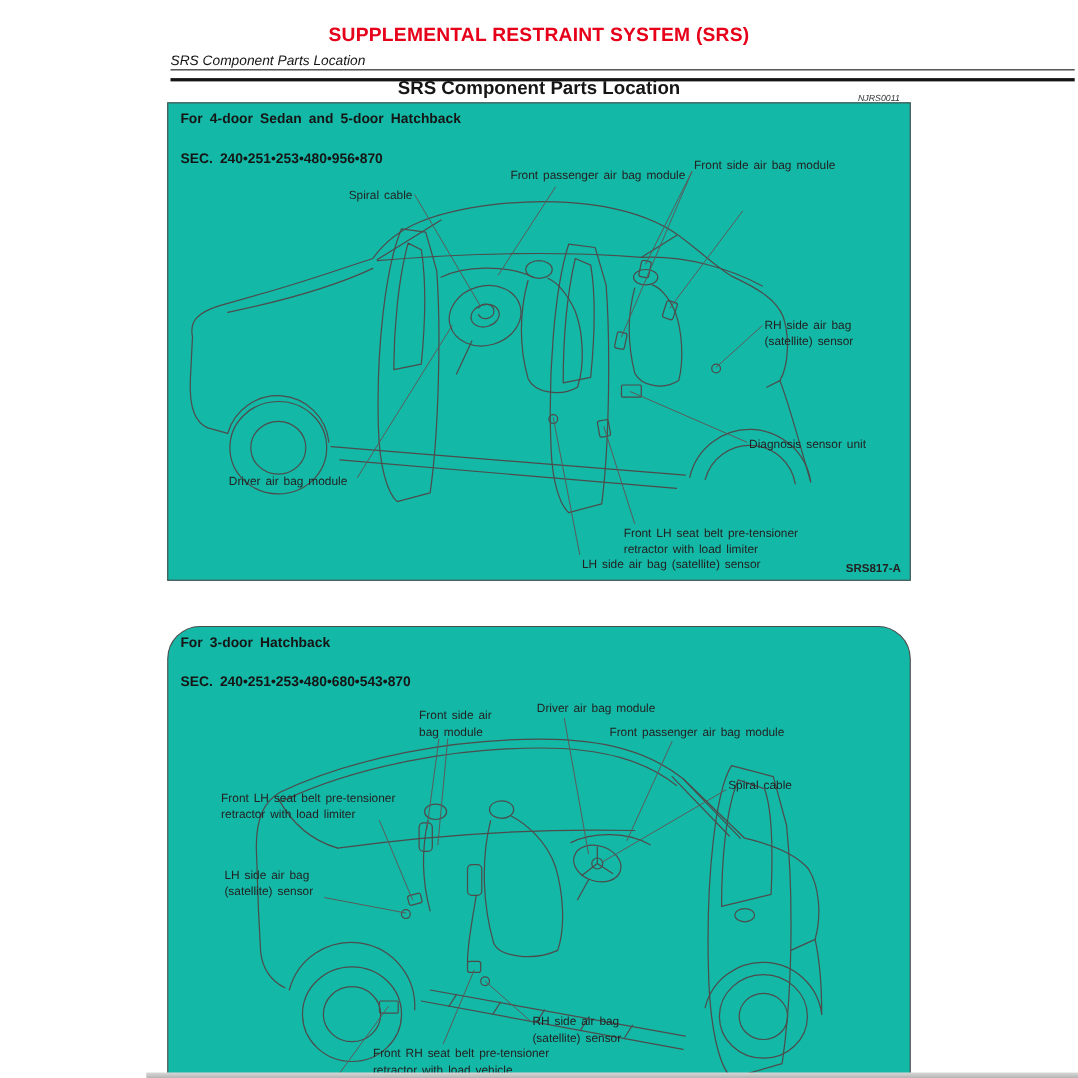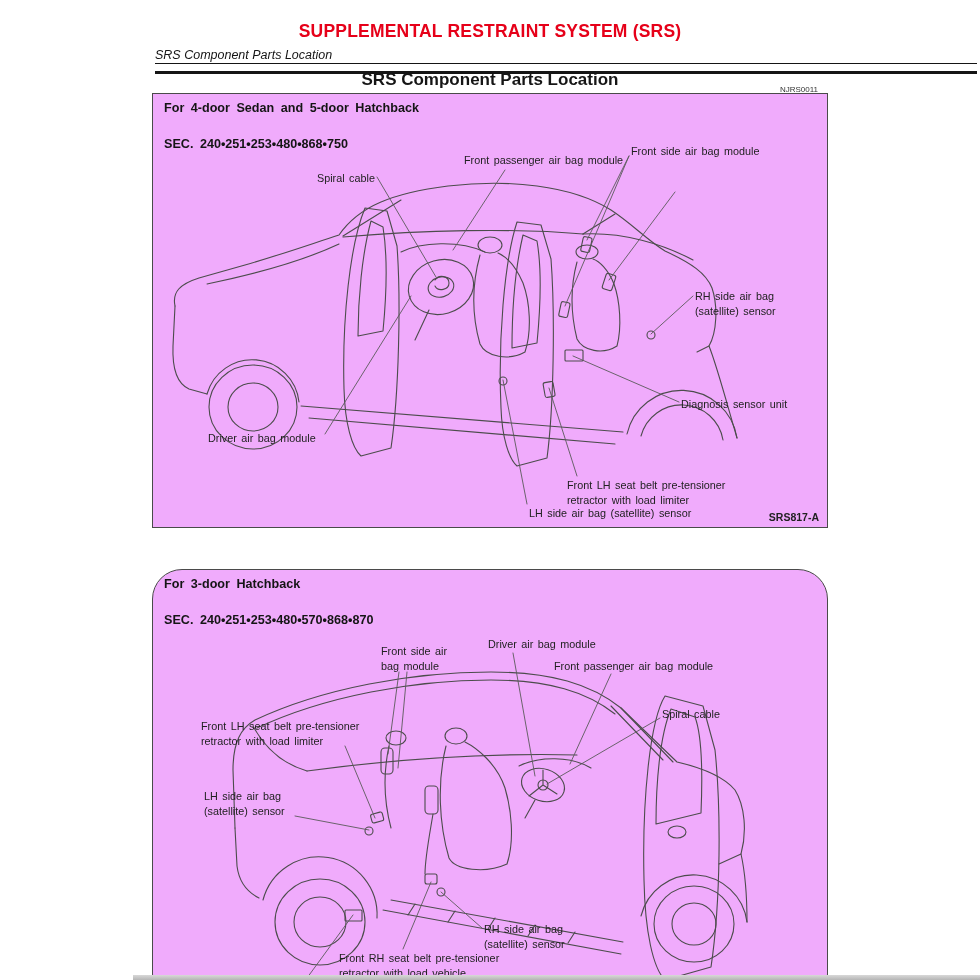--- a/index.html
+++ b/index.html
@@ -5,23 +5,23 @@
   html,body{margin:0;padding:0;background:#fff;}
   .page{position:relative;width:980px;height:980px;background:#fff;overflow:hidden;
         font-family:"Liberation Sans",sans-serif;color:#111;}
   .main-title{position:absolute;top:21px;left:0;width:100%;text-align:center;
         font-size:17.5px;font-weight:bold;letter-spacing:.2px;}
   .crumb{position:absolute;top:48px;left:155px;font-size:12.5px;font-style:italic;color:#151515;}
   .rule{position:absolute;top:63px;left:155px;width:822px;height:7px;
         border-top:1.5px solid #151515;border-bottom:3.5px solid #151515;}
   .section-title{position:absolute;top:70px;left:0;width:100%;text-align:center;
         font-size:17px;font-weight:bold;color:#151515;}
-  .section-code{position:absolute;top:85px;right:162px;font-size:8px;color:#333;}
+  .section-code{position:absolute;top:85px;right:162px;font-size:8px;font-style:italic;color:#333;}
   .figure-box{position:absolute;left:152px;width:676px;height:435px;
-        border:1.6px solid #4a4a4a;background:#f0abfc;box-sizing:border-box;}
+        border:1.6px solid #4a4a4a;background:#14b8a6;box-sizing:border-box;}
   #fig1{top:93px;}
   #fig2{top:569px;border-radius:30px;}
   .fig-heading{position:absolute;top:6px;left:11px;font-size:12.6px;font-weight:bold;
         line-height:1.42;color:#151515;word-spacing:3px;white-space:pre-line;width:max-content;}
   .art{position:absolute;left:0;top:0;width:676px;height:435px;}
   .art path,.art ellipse,.art circle,.art rect{fill:none;stroke:#4c4c4c;stroke-width:1.1;
         stroke-linecap:round;stroke-linejoin:round;}
   .art .leader{stroke:#5a5a5a;stroke-width:.9;}
   .callout{position:absolute;font-size:10.8px;line-height:1.4;color:#222;
         white-space:pre-line;width:max-content;word-spacing:1.5px;}
@@ -35,21 +35,21 @@
 <div class="page">
 
   <div class="main-title" style="color:#e60019">SUPPLEMENTAL RESTRAINT SYSTEM (SRS)</div>
   <div class="crumb">SRS Component Parts Location</div>
   <div class="rule"></div>
   <div class="section-title">SRS Component Parts Location</div>
   <div class="section-code">NJRS0011</div>
 
   <section class="figure-box" id="fig1">
     <div class="fig-heading"><span>For 4-door Sedan and 5-door Hatchback</span><br>
-      <span>SEC. 240•251•253•480•868•750</span><br>
+      <span>SEC. 240•251•253•480•956•870</span><br>
     </div>
 
     <svg class="art" viewBox="0 0 676 435">
       <g>
         <path d="M22,212 C19,198 27,190 46,184 L92,171 C130,160 158,150 186,141 C206,112 240,99 295,92 C355,85 418,91 458,116 C478,129 494,146 512,157 C538,169 553,179 559,194 C565,212 564,238 556,252 L544,258"></path>
         <path d="M22,212 L20,252 C19,278 25,290 36,295 L54,300"></path>
         <path d="M54,190 C112,178 152,166 186,150"></path>
         <path d="M190,142 L248,106"></path>
         <path d="M190,143 C270,136 360,134 430,140"></path>
         <path d="M430,140 L462,120"></path>
@@ -118,21 +118,21 @@
     <div class="callout" style="left:55px;top:337px">Driver air bag module</div>
     <div class="callout" style="left:414px;top:384px">Front LH seat belt pre-tensioner
 retractor with load limiter</div>
     <div class="callout" style="left:376px;top:412px">LH side air bag (satellite) sensor</div>
 
     <div class="fig-code">SRS817-A</div>
   </section>
 
   <section class="figure-box" id="fig2">
     <div class="fig-heading"><span>For 3-door Hatchback</span><br>
-      <span>SEC. 240•251•253•480•570•868•870</span><br>
+      <span>SEC. 240•251•253•480•680•543•870</span><br>
     </div>
 
     <svg class="art" viewBox="0 0 676 435">
       <g>
         <path d="M82,258 L80,200 C80,172 88,158 102,150 C170,118 260,102 338,102 C398,102 438,114 468,138 L524,192 C554,199 572,208 582,220 C592,236 594,262 588,284 L566,294"></path>
         <path d="M104,158 C172,126 262,110 338,110 C396,110 434,122 462,144"></path>
         <path d="M100,156 C112,178 130,194 154,201"></path>
         <path d="M154,201 C250,188 340,183 424,185"></path>
         <path d="M468,138 L520,192"></path>
         <path d="M458,136 L510,190"></path>

